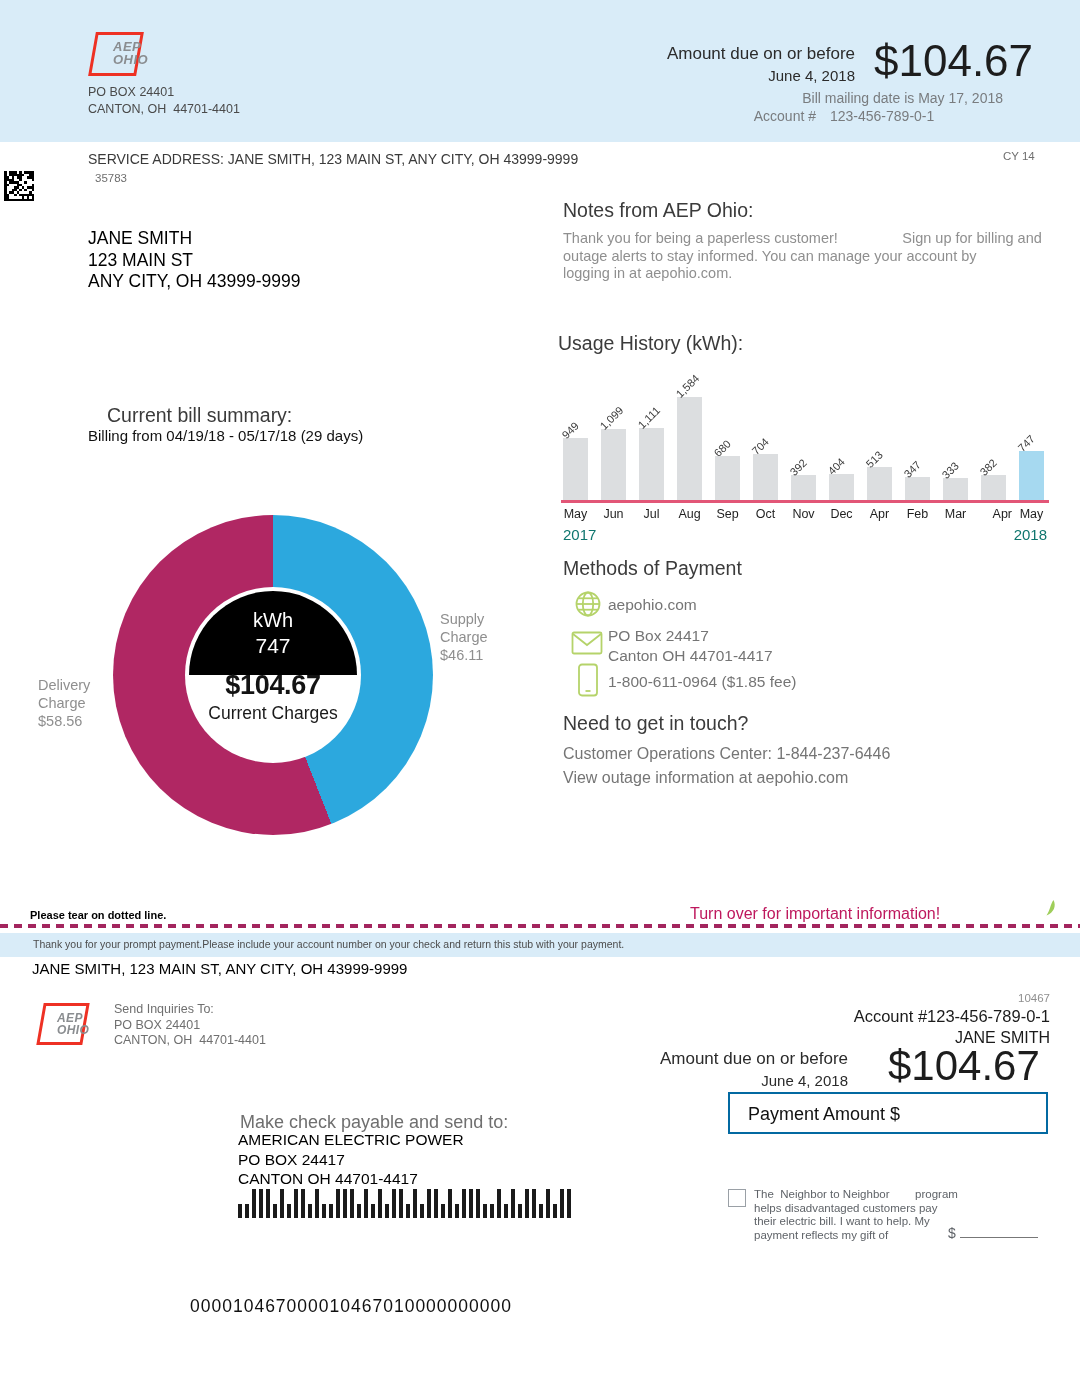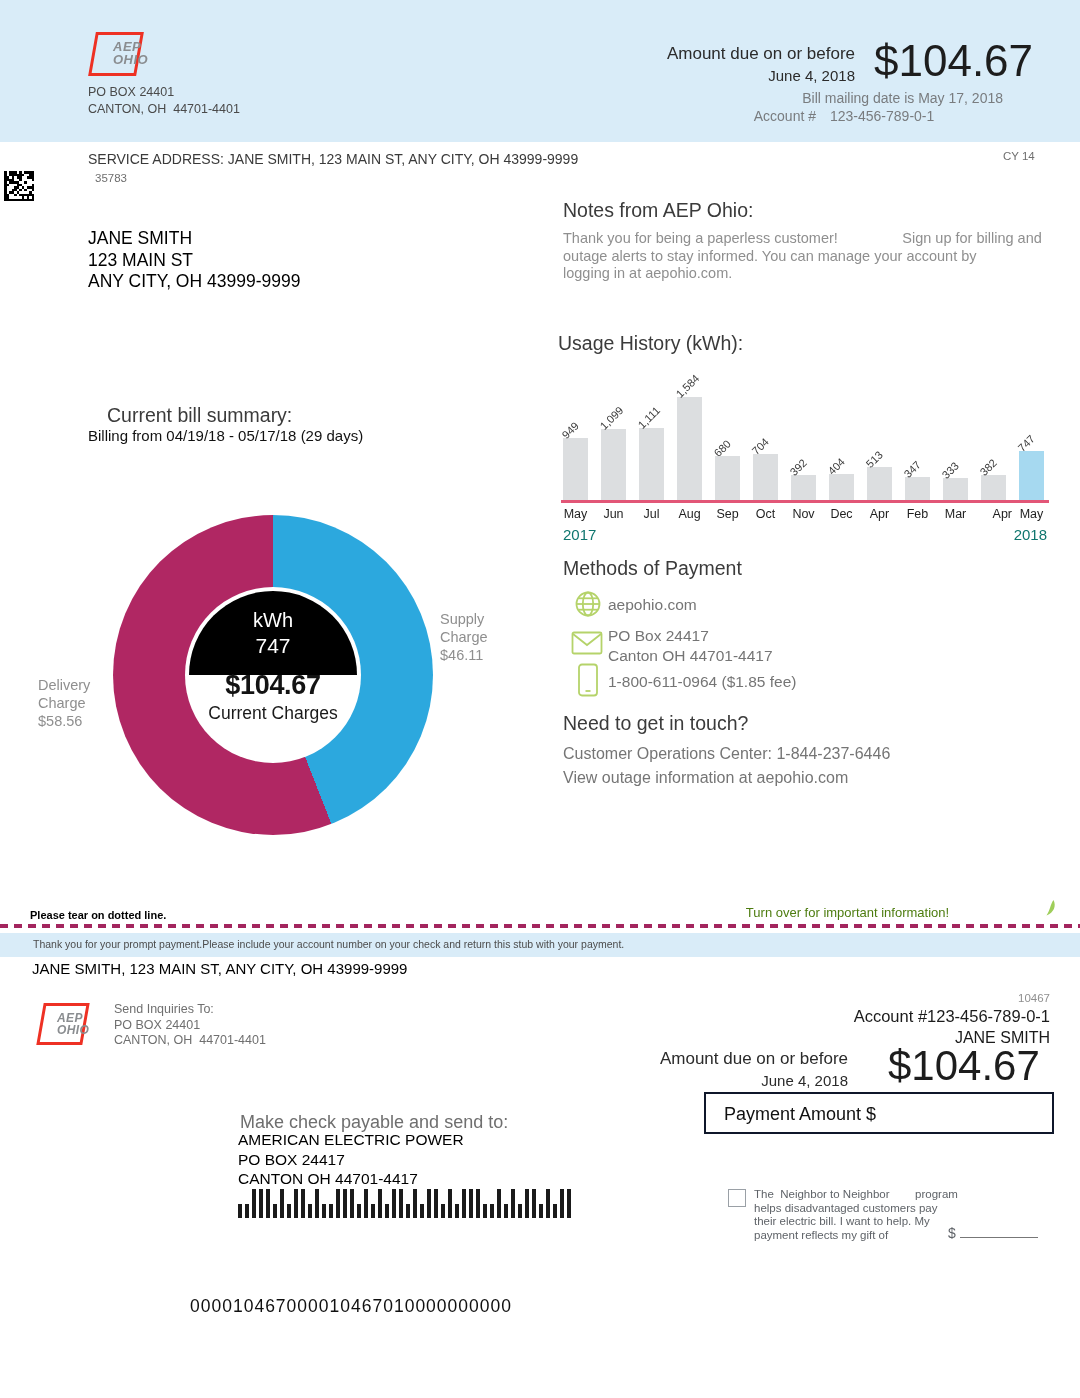--- a/index.html
+++ b/index.html
@@ -64,36 +64,36 @@
   .delivery-label { left:38px; top:676px; }
 
   .mop-title { left:563px; top:557px; }
   .mop-icon { position:absolute; }
   .mop-text { position:absolute; font-size:15.5px; color:#757575; line-height:20px; white-space:pre-wrap; }
 
   .touch-title { left:563px; top:712px; }
   .touch-lines { left:563px; top:742px; font-size:16px; line-height:24px; color:#757575; white-space:pre-wrap; }
 
   .tear-left { left:30px; top:909px; font-size:11px; font-weight:700; color:#000; }
-  .tear-right { left:690px; top:905px; width:315px; text-align:center; font-size:13px; color:#4d7c0f; }
+  .tear-right { left:690px; top:905px; width:315px; text-align:left; font-size:16px; color:#be185d; }
   .leaf { left:1042px; top:899px; }
   .dotline { left:0; top:924px; width:1080px; height:4px;
     background:repeating-linear-gradient(90deg,#a3255e 0 8px, transparent 8px 14px); }
   .stub-notice { left:33px; top:938px; font-size:10.5px; color:#4c4c4c; }
   .stub-addr { left:32px; top:960px; font-size:15px; color:#000; }
 
   .inq { left:114px; top:1002px; font-size:12.5px; line-height:15.5px; color:#6f6f6f; white-space:pre-wrap; }
   .docnum { left:750px; top:992px; width:300px; text-align:right; font-size:11.5px; color:#8f8f8f; }
   .stub-acct { left:650px; top:1007px; width:400px; text-align:right; font-size:16.5px; color:#1b1b1b; }
   .stub-name { left:650px; top:1029px; width:400px; text-align:right; font-size:16px; color:#1b1b1b; }
   .stub-amtlbl { left:600px; top:1049px; width:248px; text-align:right; color:#2b2b2b; }
   .stub-amtlbl .l1 { font-size:17px; }
   .stub-amtlbl .l2 { font-size:15px; margin-top:3px; }
   .stub-bigamt { left:888px; top:1042px; font-size:42px; color:#1d1d1d; }
-  .paybox { left:704px; top:1092px; width:350px; height:42px; border:2px solid #0f172a; }
+  .paybox { left:728px; top:1092px; width:320px; height:42px; border:2px solid #0369a1; }
   .paybox span { position:absolute; left:18px; top:10px; font-size:18px; color:#111; }
 
   .payable-lbl { left:240px; top:1112px; font-size:18px; color:#6f6f6f; }
   .payable-lines { left:238px; top:1130px; font-size:15.5px; line-height:19.5px; color:#000; white-space:pre-wrap; }
   .postnet { left:238px; top:1188px; height:30px; display:flex; align-items:flex-end; gap:3px; }
   .postnet i { display:block; width:4px; background:#1a1a1a; }
 
   .checkbox { left:728px; top:1189px; width:18px; height:18px; border:1.5px solid #9aa0a6; background:#fff; }
   .n2n { left:754px; top:1188px; font-size:11.5px; line-height:13.5px; color:#5f6368; white-space:pre-wrap; }
   .gift { left:948px; top:1224px; font-size:14px; color:#5f6368; }

